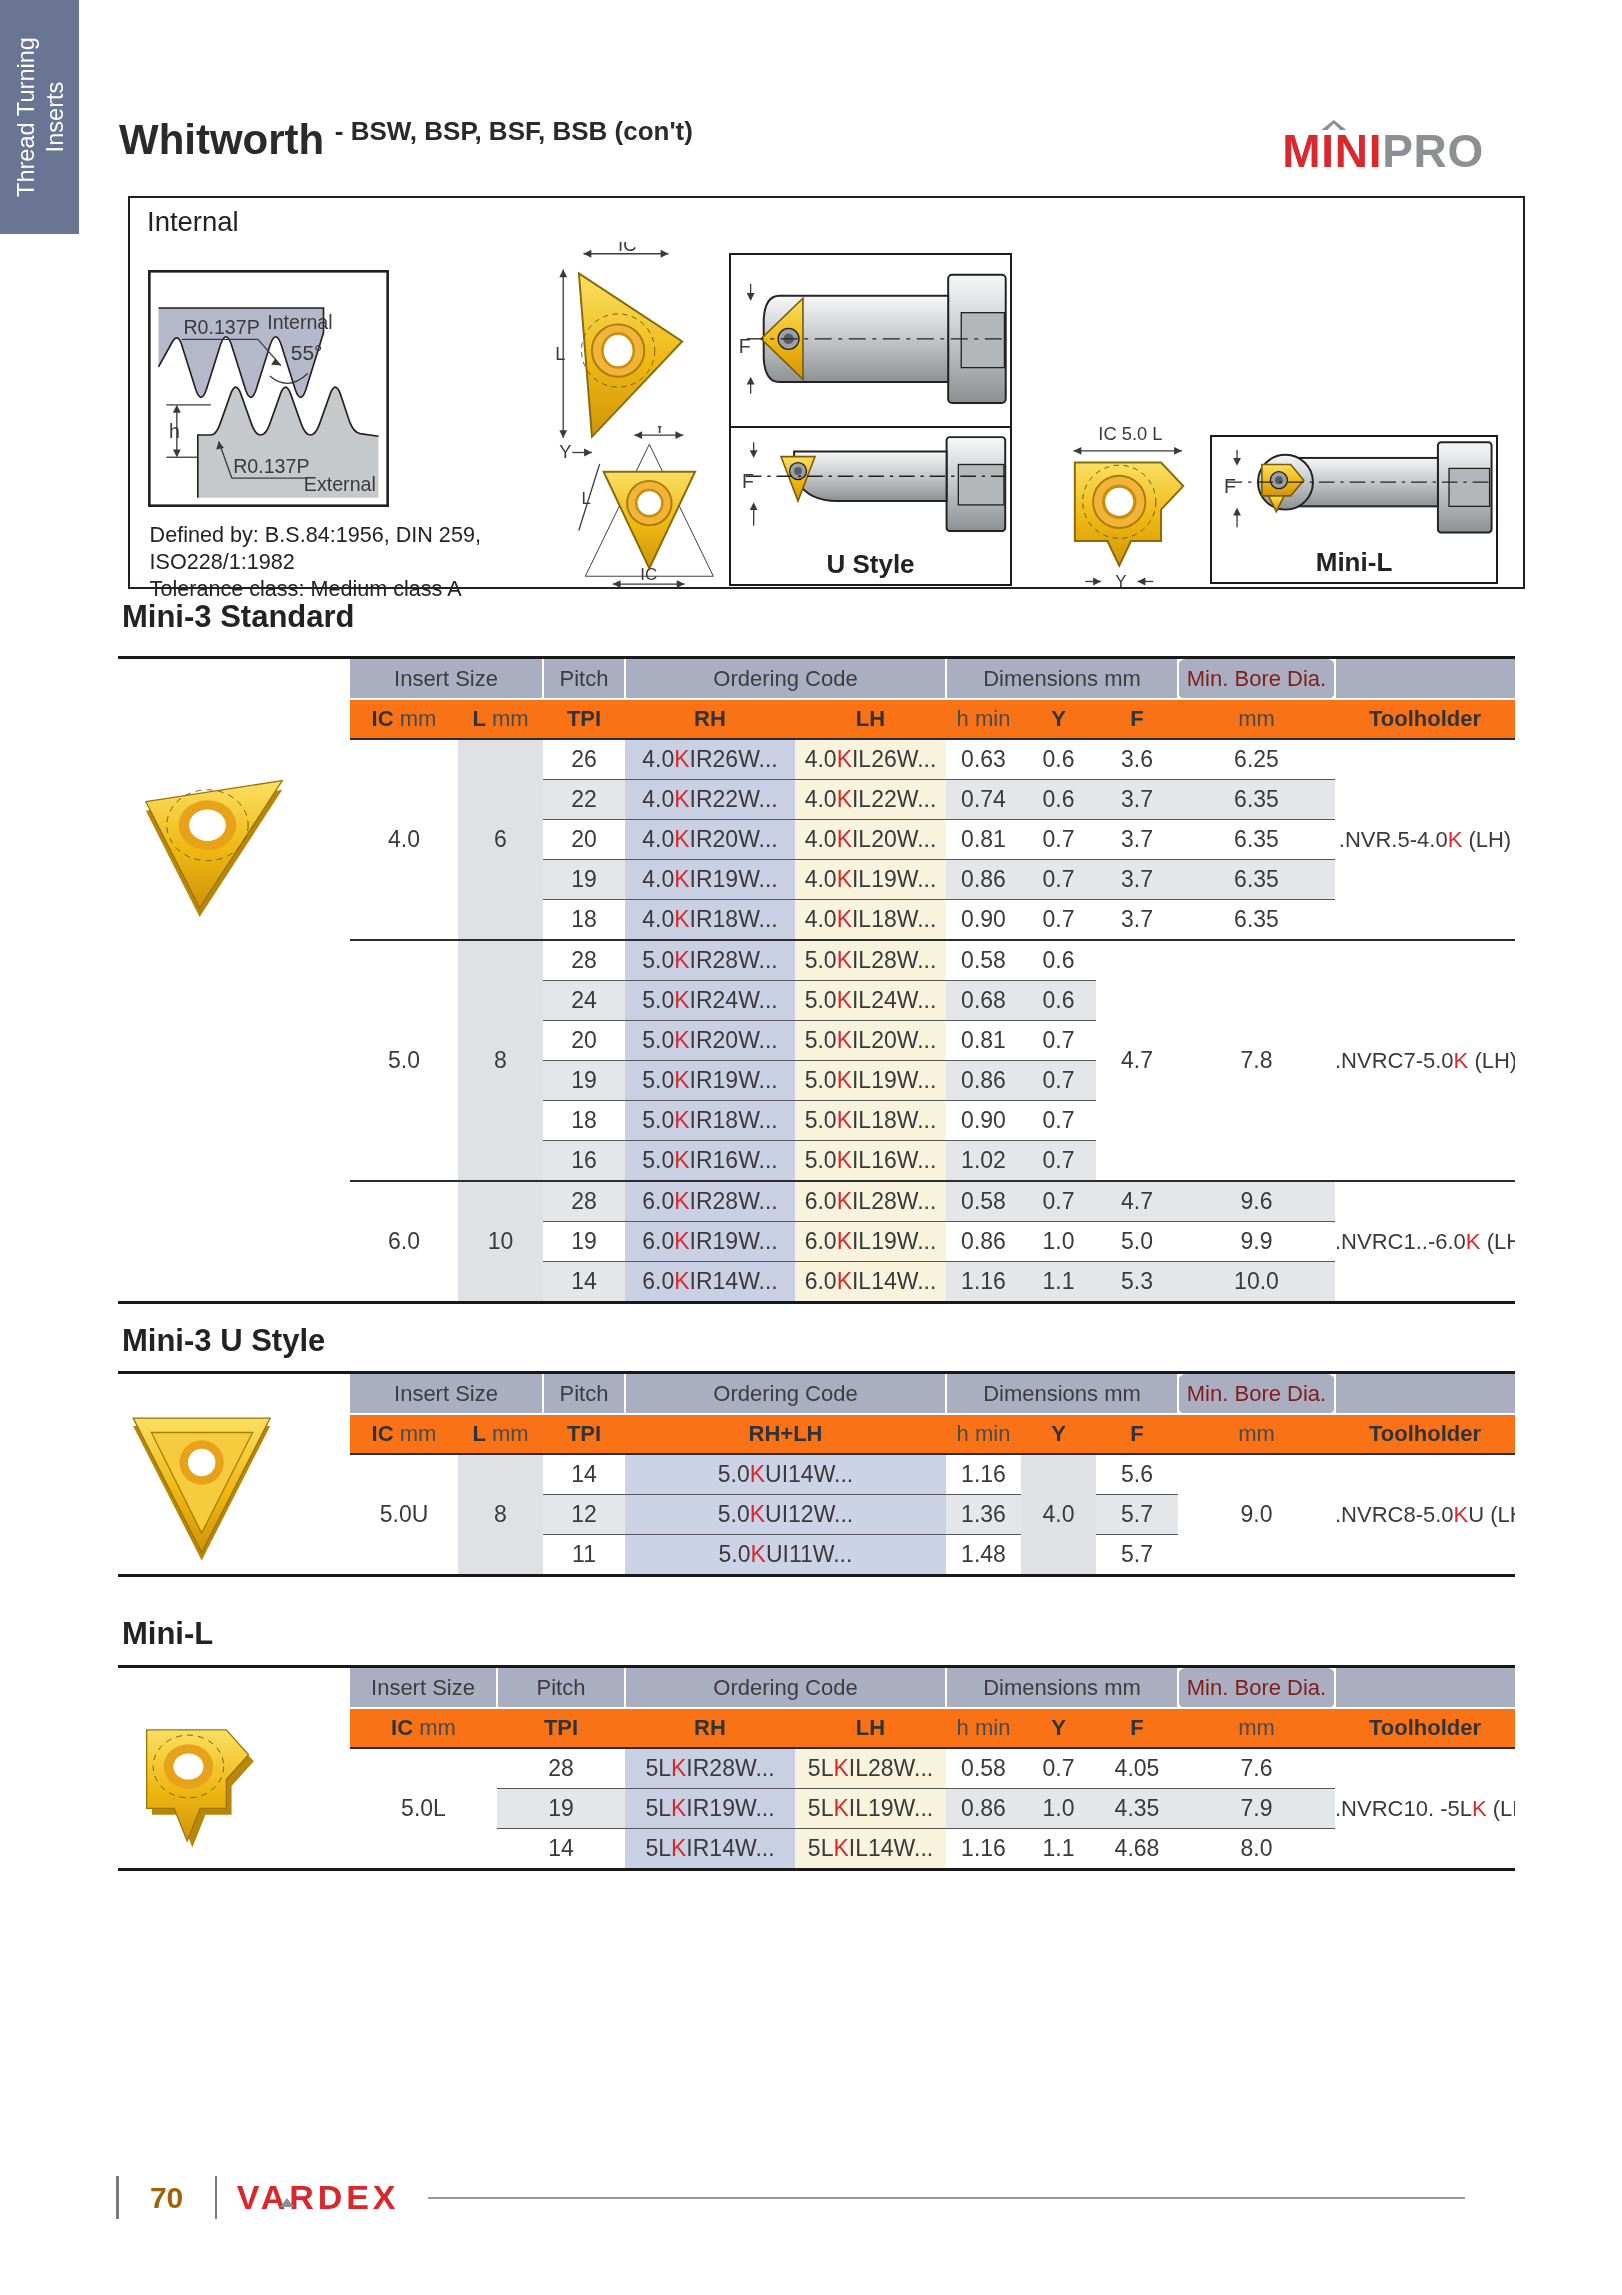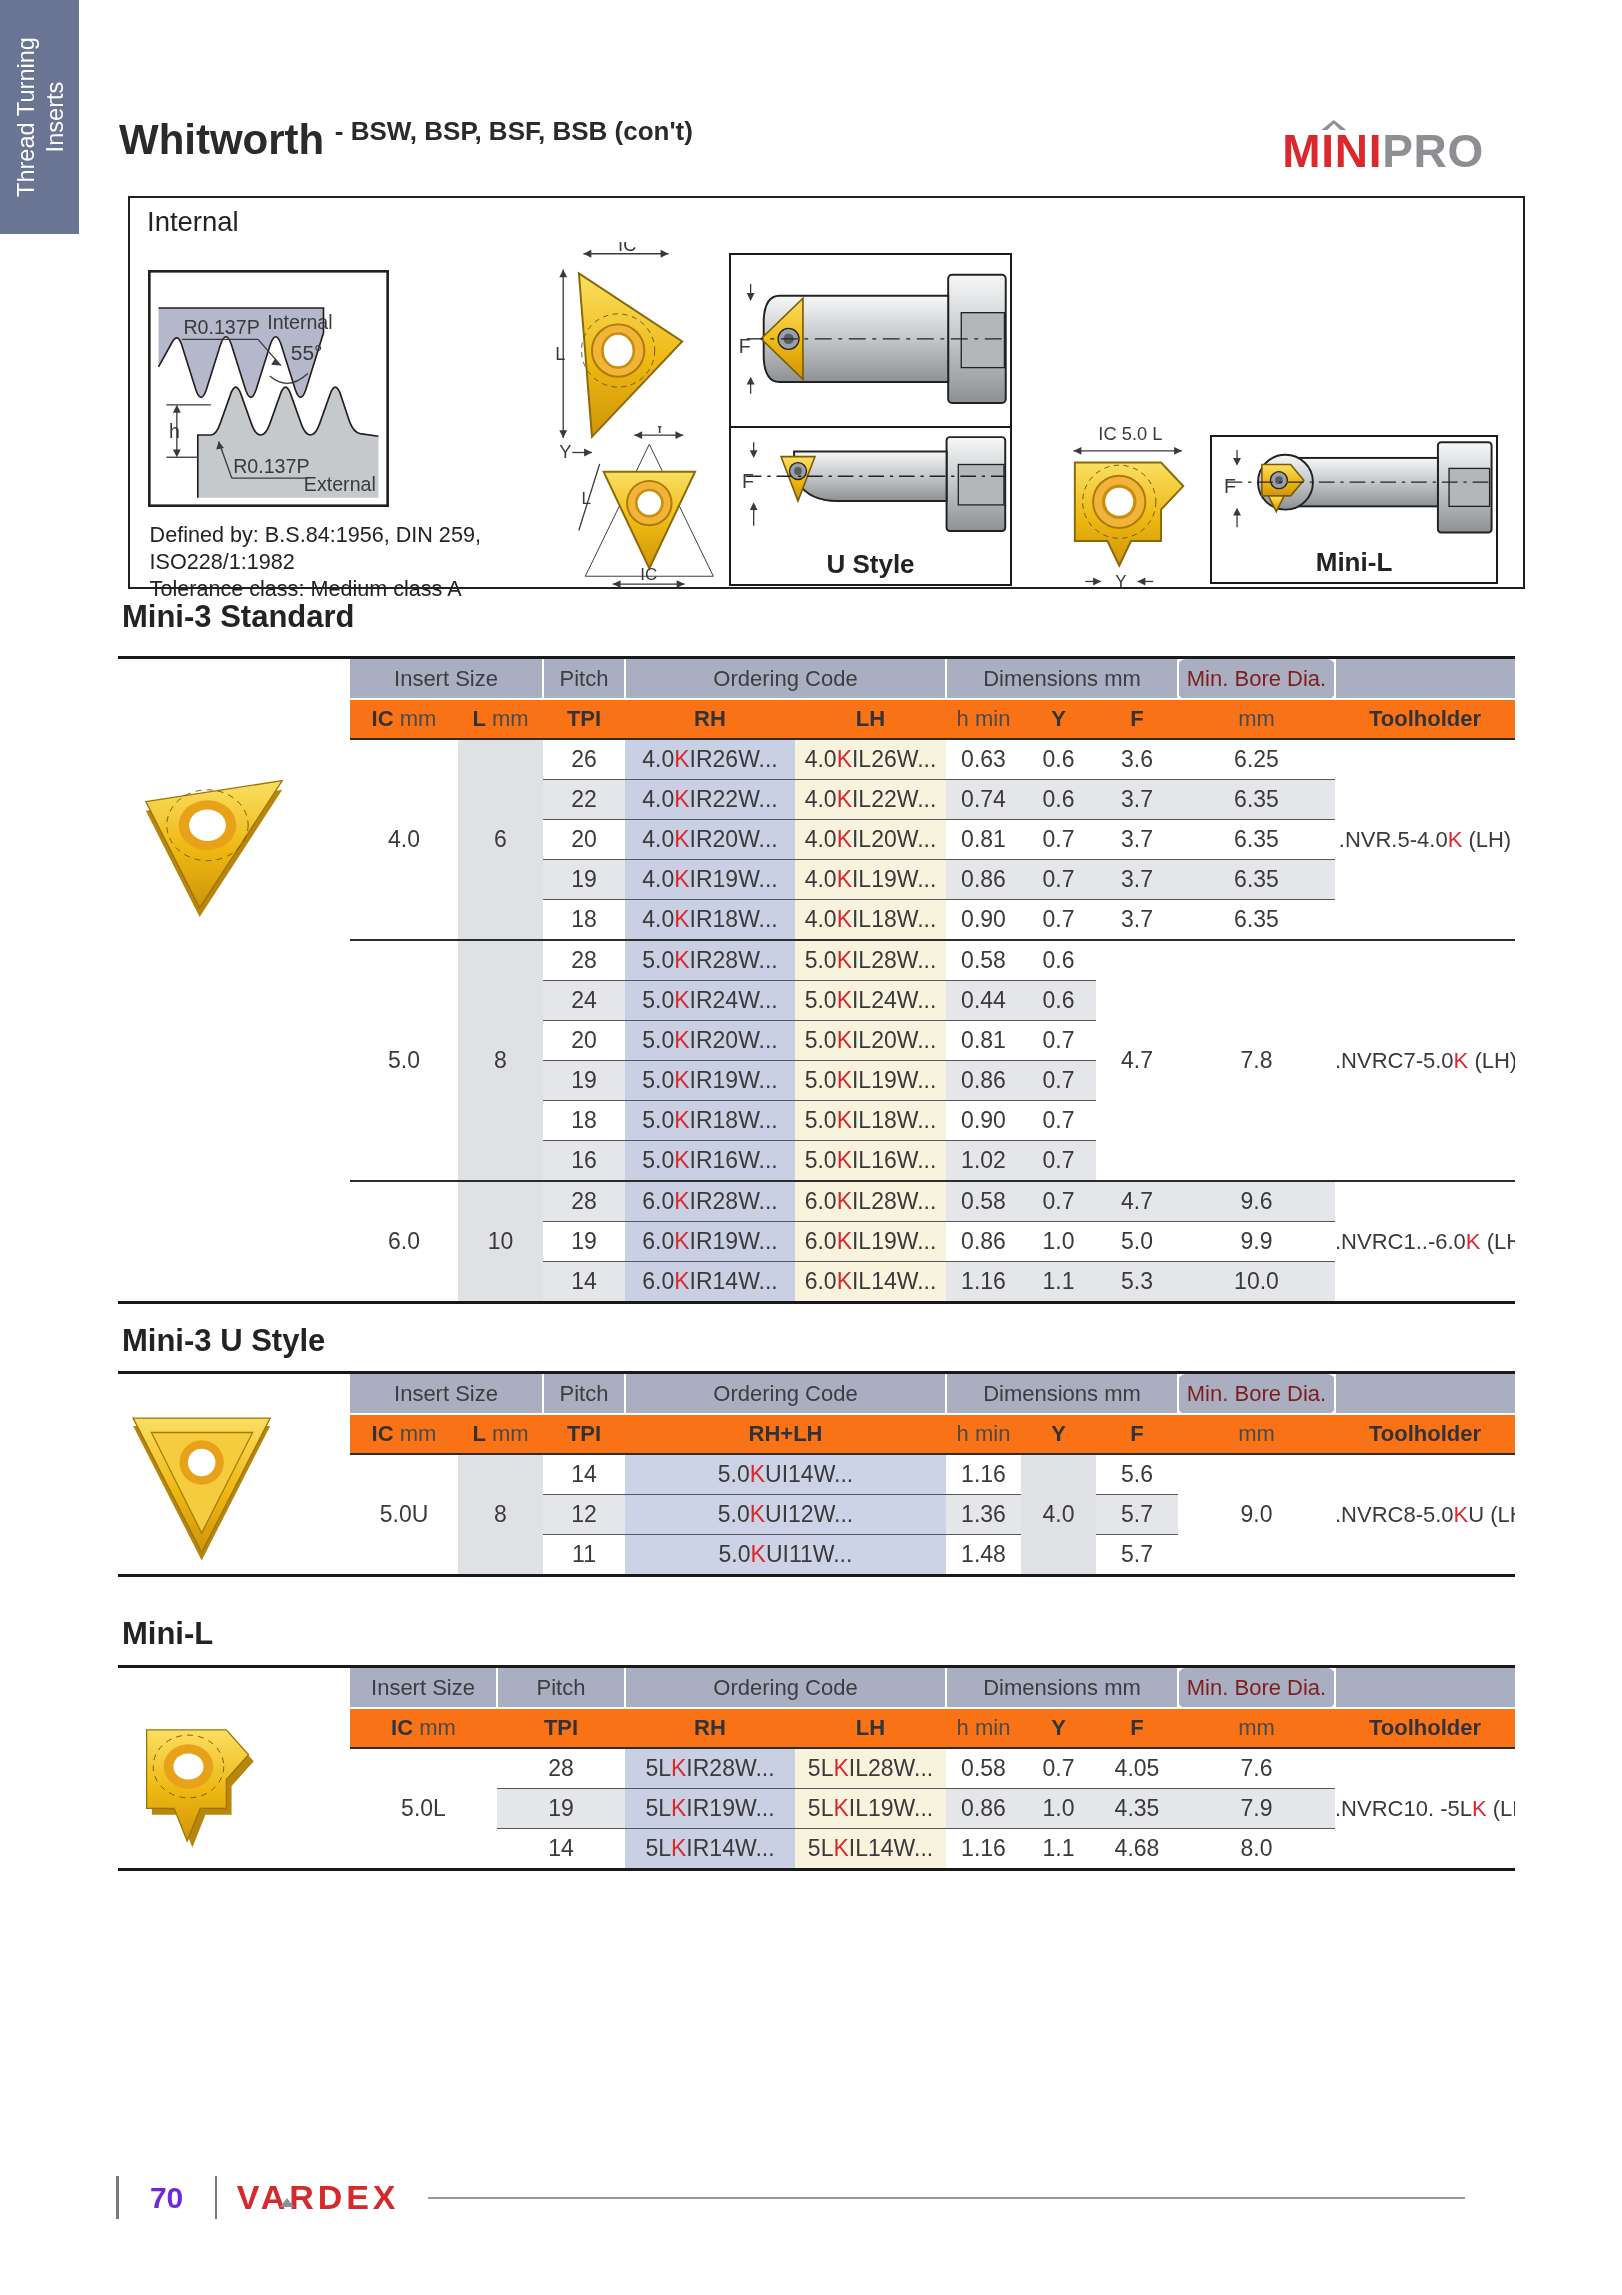--- a/index.html
+++ b/index.html
@@ -54,21 +54,21 @@
   td.merged.gray{background:#e0e1e4;}
   tr.shade td.stripe{background:#e5e6e9;}
   td.tool{text-align:left;padding-left:10.5px;font-size:22px;}
   .red{color:#d9292e;}
   tr.rsep td{border-top:1.3px solid #55575c;}
   tr.gsep td{border-top:2.6px solid #2a2c2e;}
 
   
   .footer{position:absolute;left:116px;top:2176px;height:43px;display:flex;align-items:center;}
   .fbar{width:2.6px;height:43px;background:#77797c;}
-  .pnum{width:96px;text-align:center;font-size:30px;font-weight:bold;color:#6d28d9;}
+  .pnum{width:96px;text-align:center;font-size:30px;font-weight:bold;color:#a16207;}
   .vardex{margin-left:19.6px;font-size:34px;font-weight:800;color:#d7282c;letter-spacing:3.9px;position:relative;}
   .vardex .vacc{position:absolute;left:43px;top:19.6px;width:0;height:0;
     border-left:7.2px solid transparent;border-right:7.2px solid transparent;border-bottom:9.8px solid #8d9093;}
   .fline{margin-left:29px;width:1037px;height:2px;background:#97999c;}
 </style>
 </head>
 <body>
 
 <div class="page">
 
@@ -347,21 +347,21 @@
             <td class="hmin stripe">0.58</td>
             <td class="y stripe">0.6</td>
             <td class="merged" rowspan="6">4.7</td>
             <td class="merged" rowspan="6">7.8</td>
             <td class="tool" rowspan="6"><span>.NVRC7-5.0</span><span class="red">K</span><span> (LH)</span></td>
           </tr>
           <tr class="shade rsep">
             <td class="tpi stripe">24</td>
             <td class="rh"><span>5.0</span><span class="red">K</span><span>IR24W...</span></td>
             <td class="lh"><span>5.0</span><span class="red">K</span><span>IL24W...</span></td>
-            <td class="hmin stripe">0.44</td>
+            <td class="hmin stripe">0.68</td>
             <td class="y stripe">0.6</td>
           </tr>
           <tr class="rsep">
             <td class="tpi stripe">20</td>
             <td class="rh"><span>5.0</span><span class="red">K</span><span>IR20W...</span></td>
             <td class="lh"><span>5.0</span><span class="red">K</span><span>IL20W...</span></td>
             <td class="hmin stripe">0.81</td>
             <td class="y stripe">0.7</td>
           </tr>
           <tr class="shade rsep">

